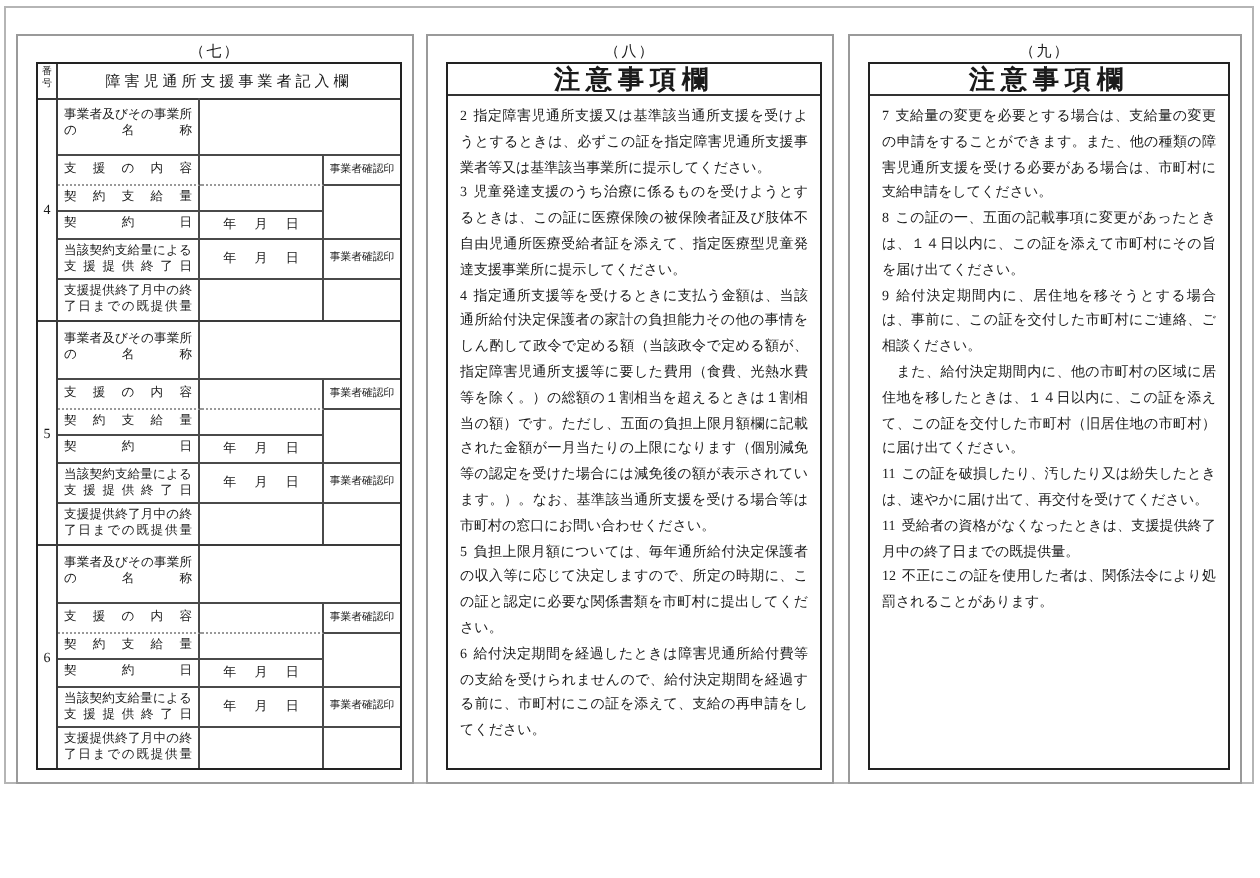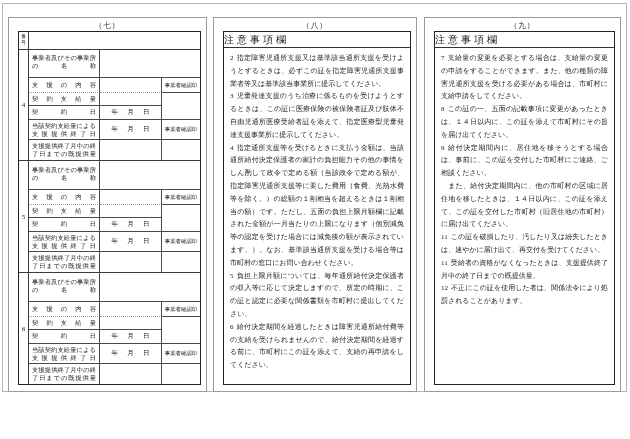--- a/index.html
+++ b/index.html
@@ -63,38 +63,39 @@
   .left34{width:calc(100% - 38px);display:flex;flex-direction:column;}
   .left34 .row{border-right:1px solid #4a4a4a;box-sizing:border-box;}
   .r3{height:13px;border-bottom:1px solid #4a4a4a;box-sizing:border-box;}
   .r4{height:13px;}
   .stamp34{width:38px;}
   .r5{height:19px;border-bottom:1px solid #4a4a4a;}
   .r6{flex:1;}
   .onelab{padding-top:3px;}
   .datecell{display:flex;align-items:center;justify-content:space-around;padding:0 7px;font-size:6.5px;}
   
-  .nhead{height:15px;line-height:15px;text-align:left;font-size:10px;letter-spacing:3px;border-bottom:1px solid #333;}
+  .nhead{height:15px;line-height:15px;text-align:center;font-size:13px;letter-spacing:3px;border-bottom:1px solid #333;font-weight:bold;}
   .nbody{
     padding:4px 6px 0 6px;font-size:7px;line-height:12.8px;
     text-align:justify;word-break:break-all;
   }
   .note{margin:0;padding:0;}
   .nn:not(:empty){margin-right:3px;}
 </style>
 </head>
 <body>
 
 <div class="sheet"></div>
 
 <div class="page" id="page7">
   <div class="page-label">（七）</div>
   <div class="box">
     <div class="t-head">
       <div class="numcol-h cell">番号</div>
+      <div class="t-title cell">障害児通所支援事業者記入欄</div>
     </div>
     <div class="blocks">
 
       <div class="block">
         <div class="bnum cell">4</div>
         <div class="brows">
           <div class="row r1">
             <div class="lab cell">事業者及びその事業所の名称</div>
             <div class="val cell"></div>
           </div>

